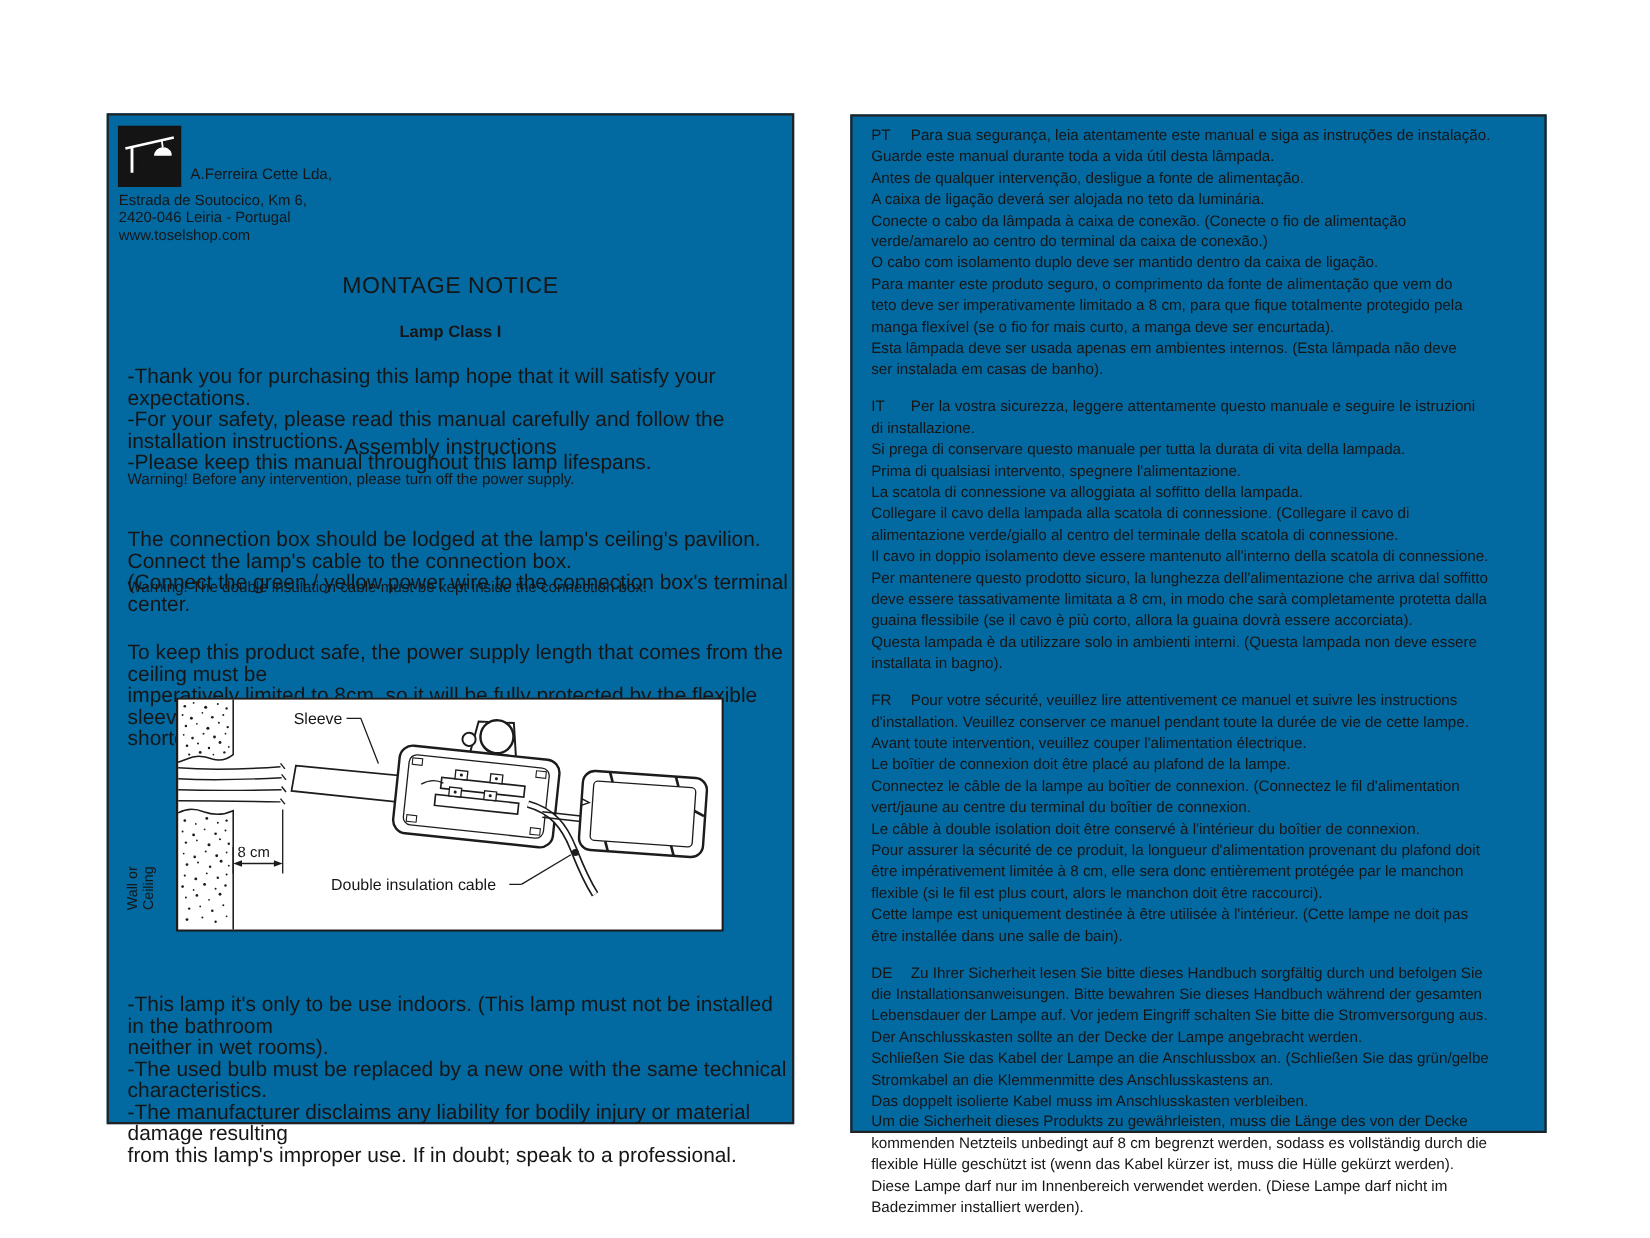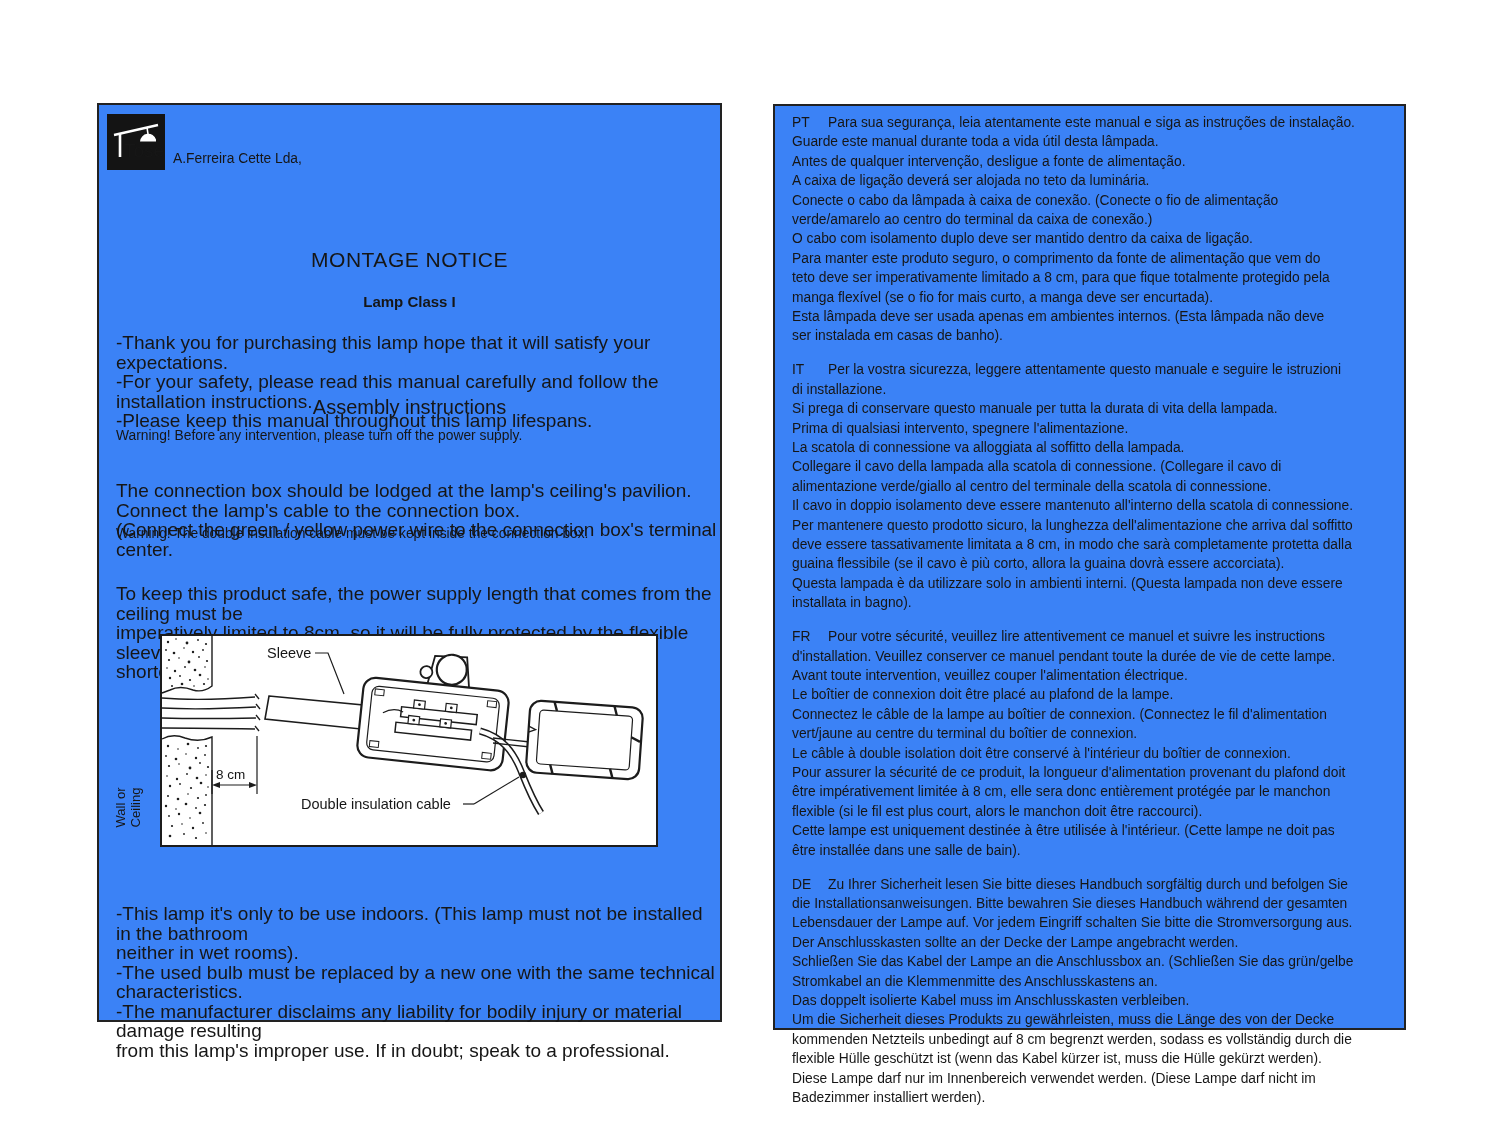--- a/index.html
+++ b/index.html
@@ -2,21 +2,21 @@
 <html><head>
 <meta charset="utf-8">
 <style>
   html,body{margin:0;padding:0;}
   body{
     width:1500px;height:1125px;position:relative;
     background:#ffffff;color:#161616;
     font-family:"Liberation Sans", sans-serif;
     -webkit-font-smoothing:antialiased;
   }
-  .panel{position:absolute;background:#3b82f6;border:2px solid #222;}
+  .panel{position:absolute;background:#0369a1;border:2px solid #222;}
   #left-panel{left:97px;top:103px;width:621px;height:915px;}
   #right-panel{left:773px;top:104px;width:629px;height:922px;}
 
   
   .abs{position:absolute;}
   .logo-box{left:8px;top:9px;width:58px;height:56px;}
   .company-line{left:74px;top:46px;font-size:13.8px;}
   .address-block{left:9px;top:69px;font-size:13.5px;line-height:16.2px;white-space:pre-line;}
   .doc-title{left:0;top:143px;width:100%;text-align:center;font-size:21px;letter-spacing:.5px;}
   .doc-subtitle{left:0;top:188px;width:100%;text-align:center;font-size:15px;font-weight:bold;}
@@ -51,20 +51,23 @@
     <svg width="58" height="56" viewBox="0 0 58 56">
       <rect x="0" y="0" width="58" height="56" fill="#141414"></rect>
       <line x1="7" y1="21" x2="51" y2="11" stroke="#fff" stroke-width="2.4"></line>
       <line x1="13" y1="19.5" x2="13" y2="43" stroke="#fff" stroke-width="2.6"></line>
       <line x1="40" y1="13.5" x2="41" y2="20" stroke="#fff" stroke-width="1.6"></line>
       <path d="M 33 27.5 A 8.2 8.2 0 0 1 49 25.5 L 49 27.5 Z" fill="#fff"></path>
       <text x="17" y="43" font-size="19" fill="#fff">Tosel</text>
     </svg>
   </div>
   <div class="abs company-line">A.Ferreira Cette Lda,</div>
+  <div class="abs address-block">Estrada de Soutocico, Km 6,
+2420-046 Leiria - Portugal
+www.toselshop.com</div>
 
   <div class="abs doc-subtitle">Lamp Class I</div>
   <div class="abs doc-title">MONTAGE NOTICE</div>
 
   <div class="abs body-text intro">-Thank you for purchasing this lamp hope that it will satisfy your expectations.
 -For your safety, please read this manual carefully and follow the installation instructions.
 -Please keep this manual throughout this lamp lifespans.</div>
 
   <div class="abs heading assembly-heading">Assembly instructions</div>
   <div class="abs warn">Warning! Before any intervention, please turn off the power supply.</div>

